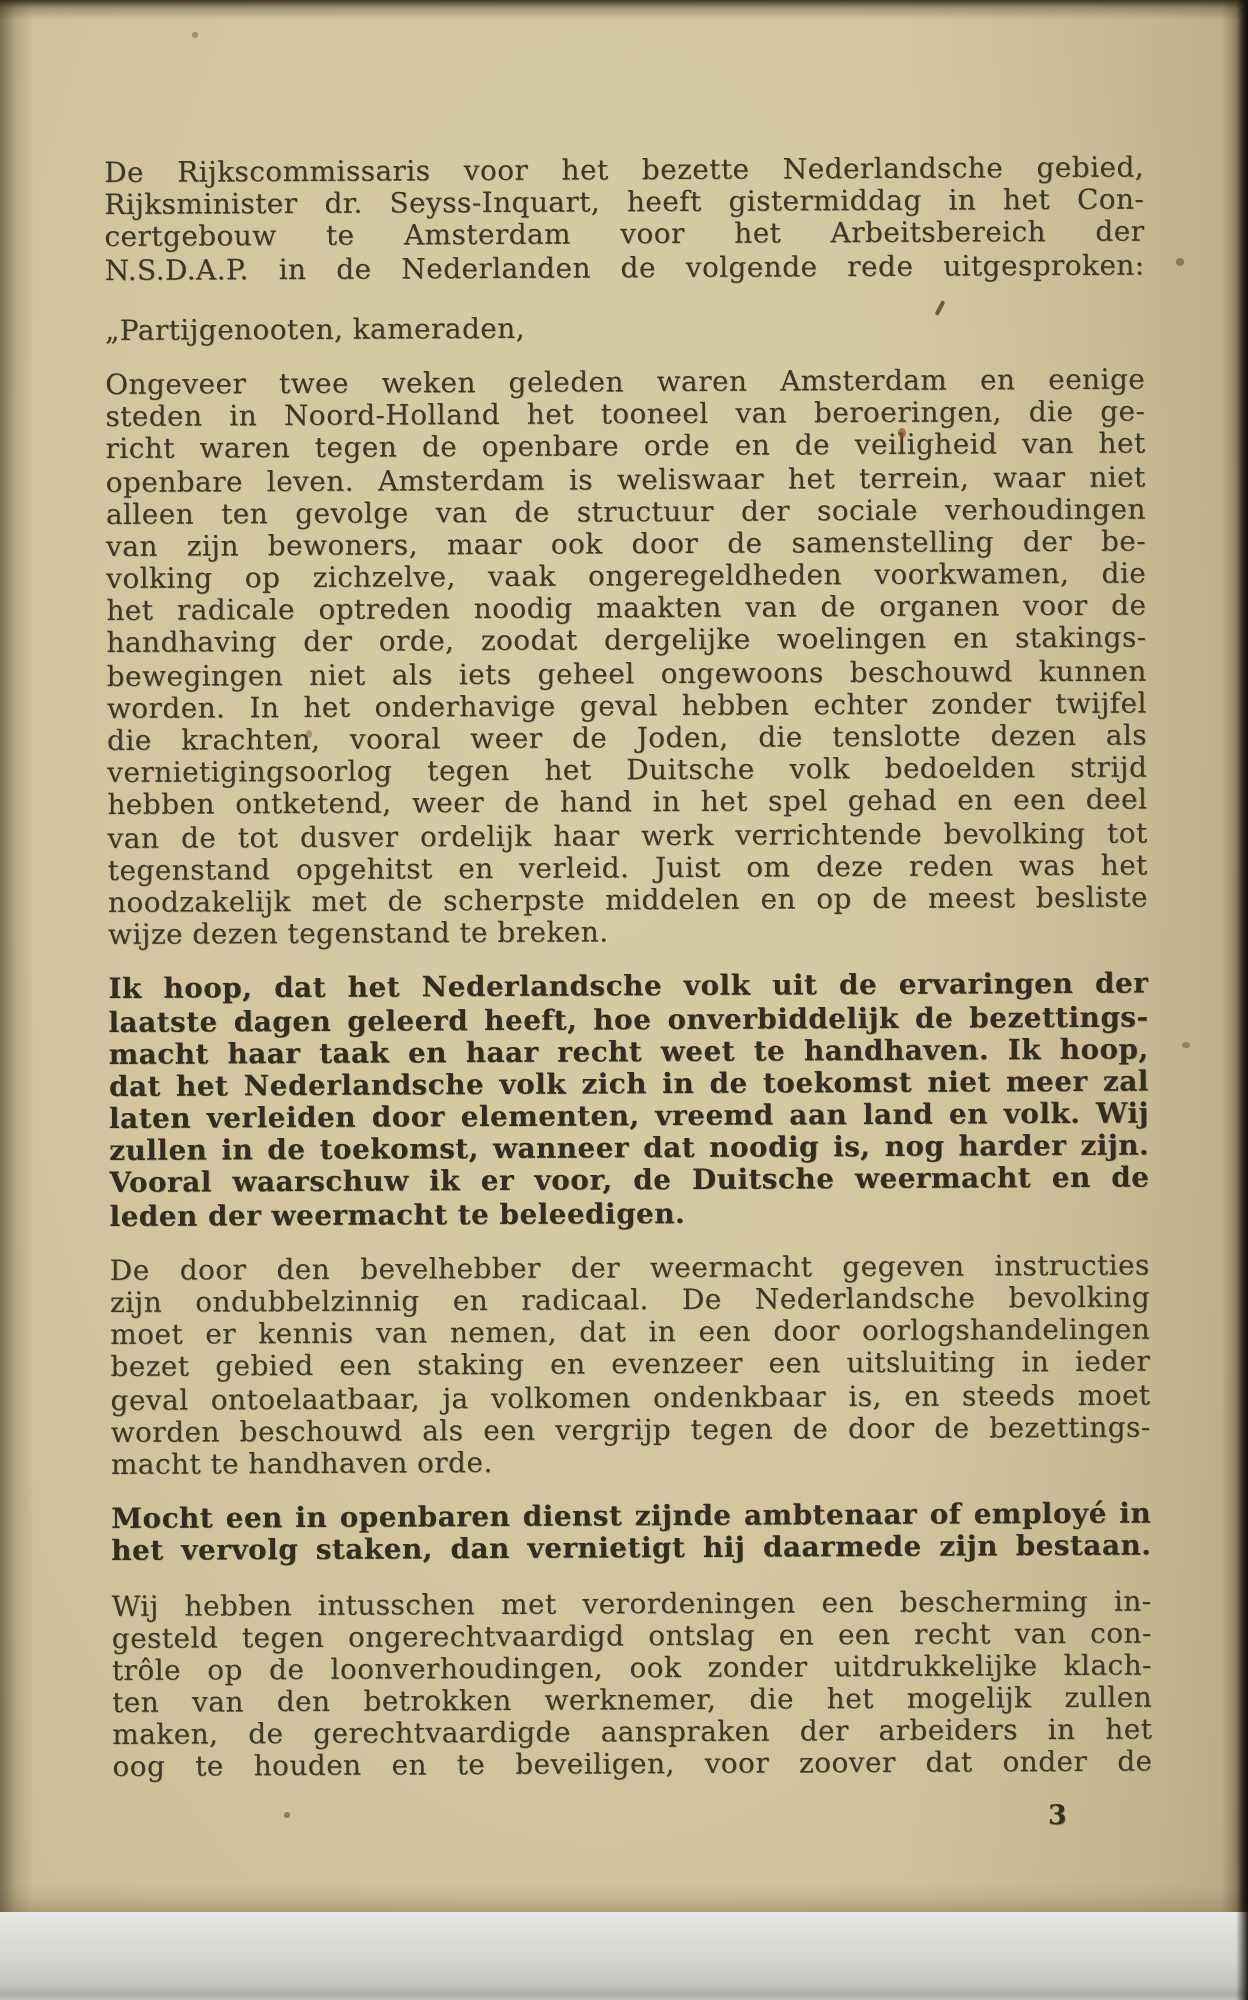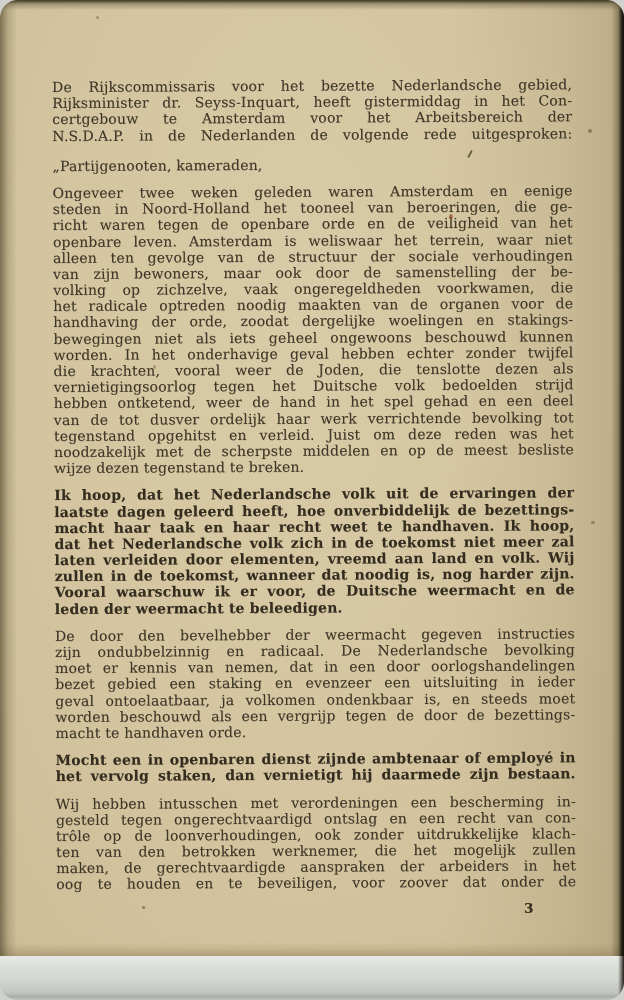--- a/index.html
+++ b/index.html
@@ -9,21 +9,20 @@
     height: 1000px;
     overflow: hidden;
     background: #cfd1cc;
   }
   .scan {
     position: relative;
     width: 624px;
     height: 1000px;
     overflow: hidden;
     font-family: "DejaVu Serif", "Liberation Serif", serif;
-    border-radius: 18px;
   }
   
   .page {
     position: absolute;
     left: 0; top: 0;
     width: 624px;
     height: 956px;
     background:
       linear-gradient(180deg, rgba(42,35,19,0.88) 0px, rgba(42,35,19,0.30) 4px, rgba(42,35,19,0) 10px),
       linear-gradient(90deg, rgba(78,68,44,0.65) 0px, rgba(120,107,74,0.30) 8px, rgba(120,107,74,0) 17px),

